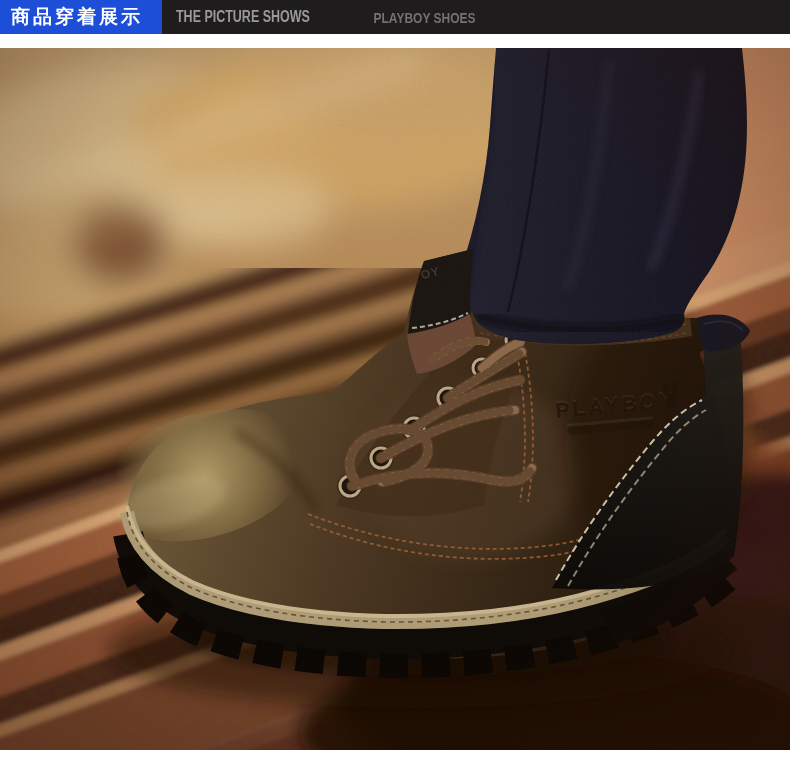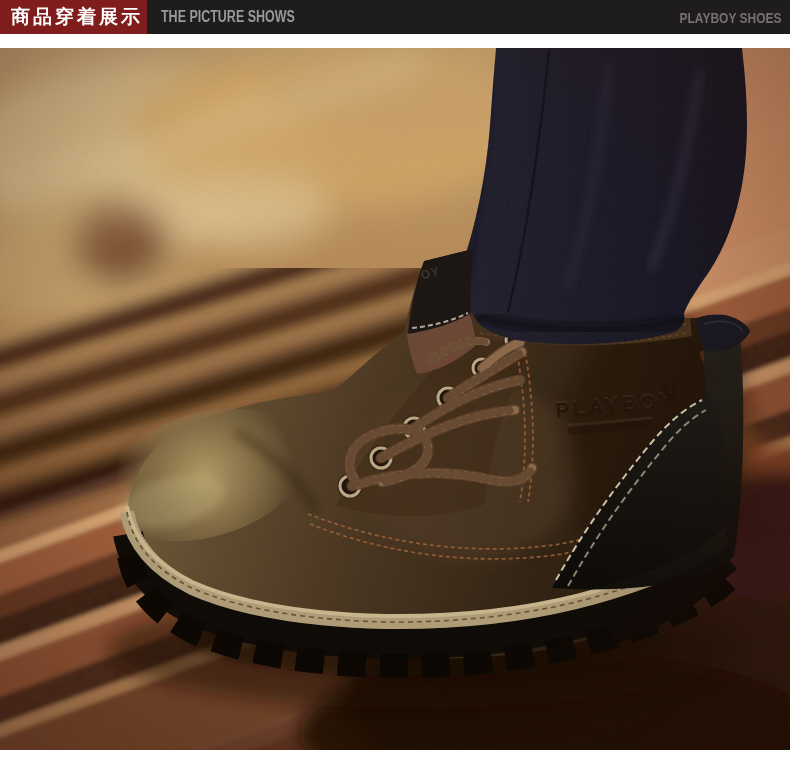--- a/index.html
+++ b/index.html
@@ -1,23 +1,23 @@
 <!DOCTYPE html>
 <html><head>
 <meta charset="utf-8">
 <style>
   html,body{margin:0;padding:0;background:#ffffff;}
   .page{width:790px;height:767px;background:#ffffff;overflow:hidden;
         font-family:"Liberation Sans",sans-serif;}
   .header{display:flex;align-items:stretch;height:34px;}
-  .hdr-cn{background:#7f1d1d;color:#ffffff;font-weight:bold;font-size:19px;
+  .hdr-cn{background:#1d4ed8;color:#ffffff;font-weight:bold;font-size:19px;
           letter-spacing:3px;display:flex;align-items:center;
-          padding:0 4px 0 11px;white-space:nowrap;}
+          padding:0 19px 0 11px;white-space:nowrap;}
   .hdr-bar{flex:1;background:#1e1c1c;display:flex;align-items:center;
-           justify-content:space-between;padding:0 8px 0 14px;min-width:0;}
+           padding:0 8px 0 14px;min-width:0;}
   .hdr-en{color:#9a9a9a;font-weight:bold;font-size:16px;white-space:nowrap;
           transform:scaleX(.78);transform-origin:left center;}
   .hdr-brand{color:#757171;font-weight:bold;font-size:15px;white-space:nowrap;
           transform:scaleX(.8);transform-origin:right center;}
   .photo{margin-top:14px;width:790px;height:702px;position:relative;
          overflow:hidden;background:#b98a58;}
   .photo svg{display:block;}
 </style>
 </head>
 <body>

